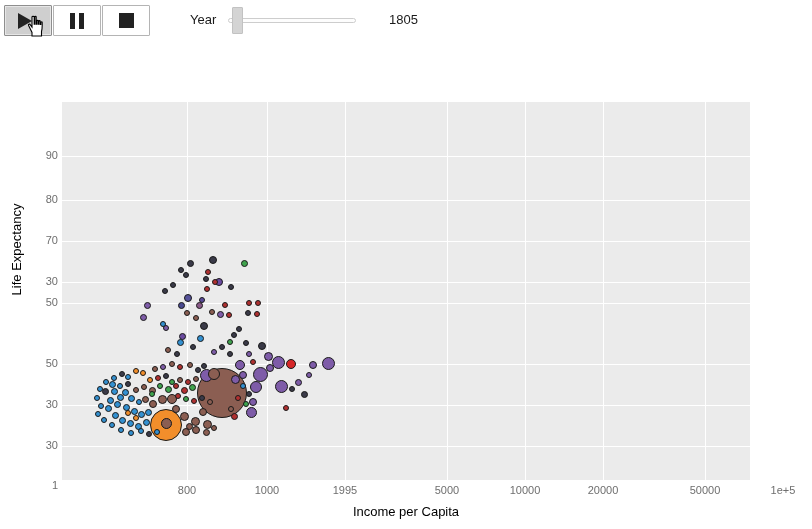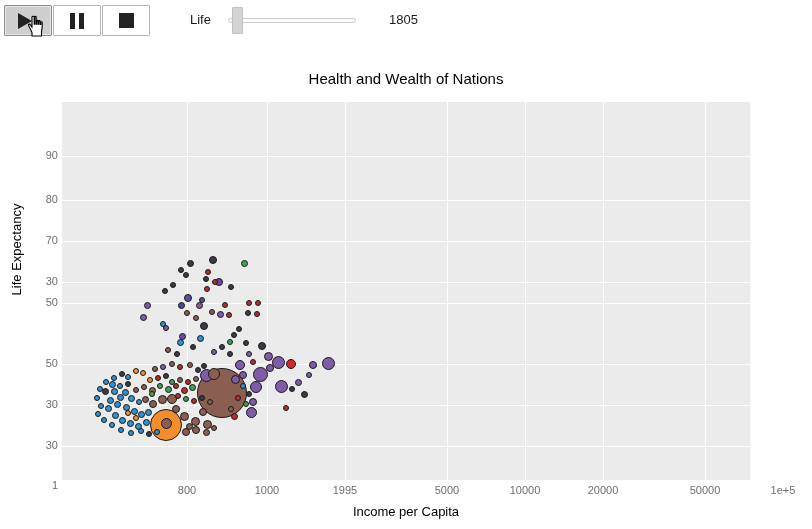--- a/index.html
+++ b/index.html
@@ -188,33 +188,32 @@
     <span class="glyph-pause">
         <i></i>
         <i></i>
       </span>
   </button>
 
   <button class="ctrl-btn" id="btn-stop">
     <span class="glyph-stop"></span>
   </button>
 
-  <div id="year-label">Life</div>
+  <div id="year-label">Year</div>
 
   <div id="slider-track-wrap">
     <div id="slider-track"></div>
     <div id="slider-thumb" style="left: 4.3px;"></div>
   </div>
 
   <div id="year-value">1805</div>
 </div>
 
 <div id="chart">
 
-  <div id="chart-title">Health and Wealth of Nations</div>
 
   <div id="y-axis-label">Life Expectancy</div>
   <div id="x-axis-label">Income per Capita</div>
 
   <div id="y-ticks">
       <div class="ytick" style="top: 437px;">1</div>
       <div class="ytick" style="top: 397px;">30</div>
       <div class="ytick" style="top: 356px;">30</div>
       <div class="ytick" style="top: 315px;">50</div>
       <div class="ytick" style="top: 254px;">50</div>

